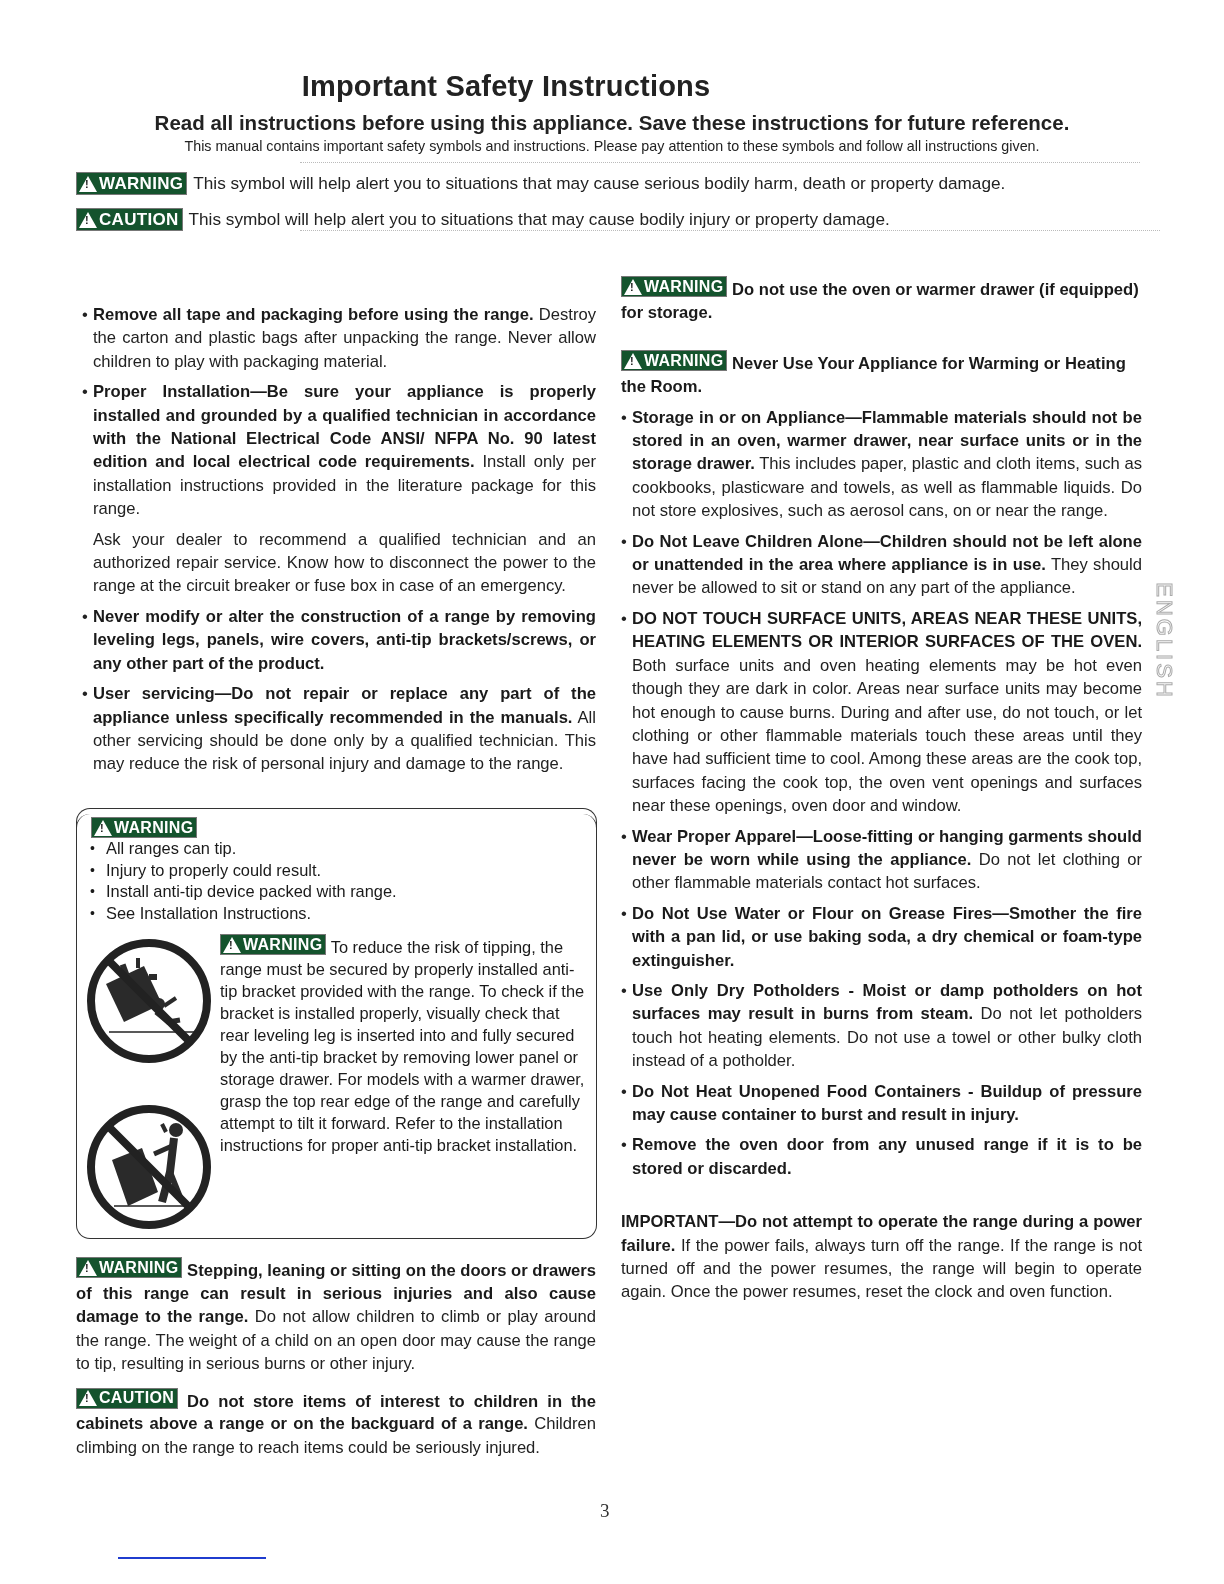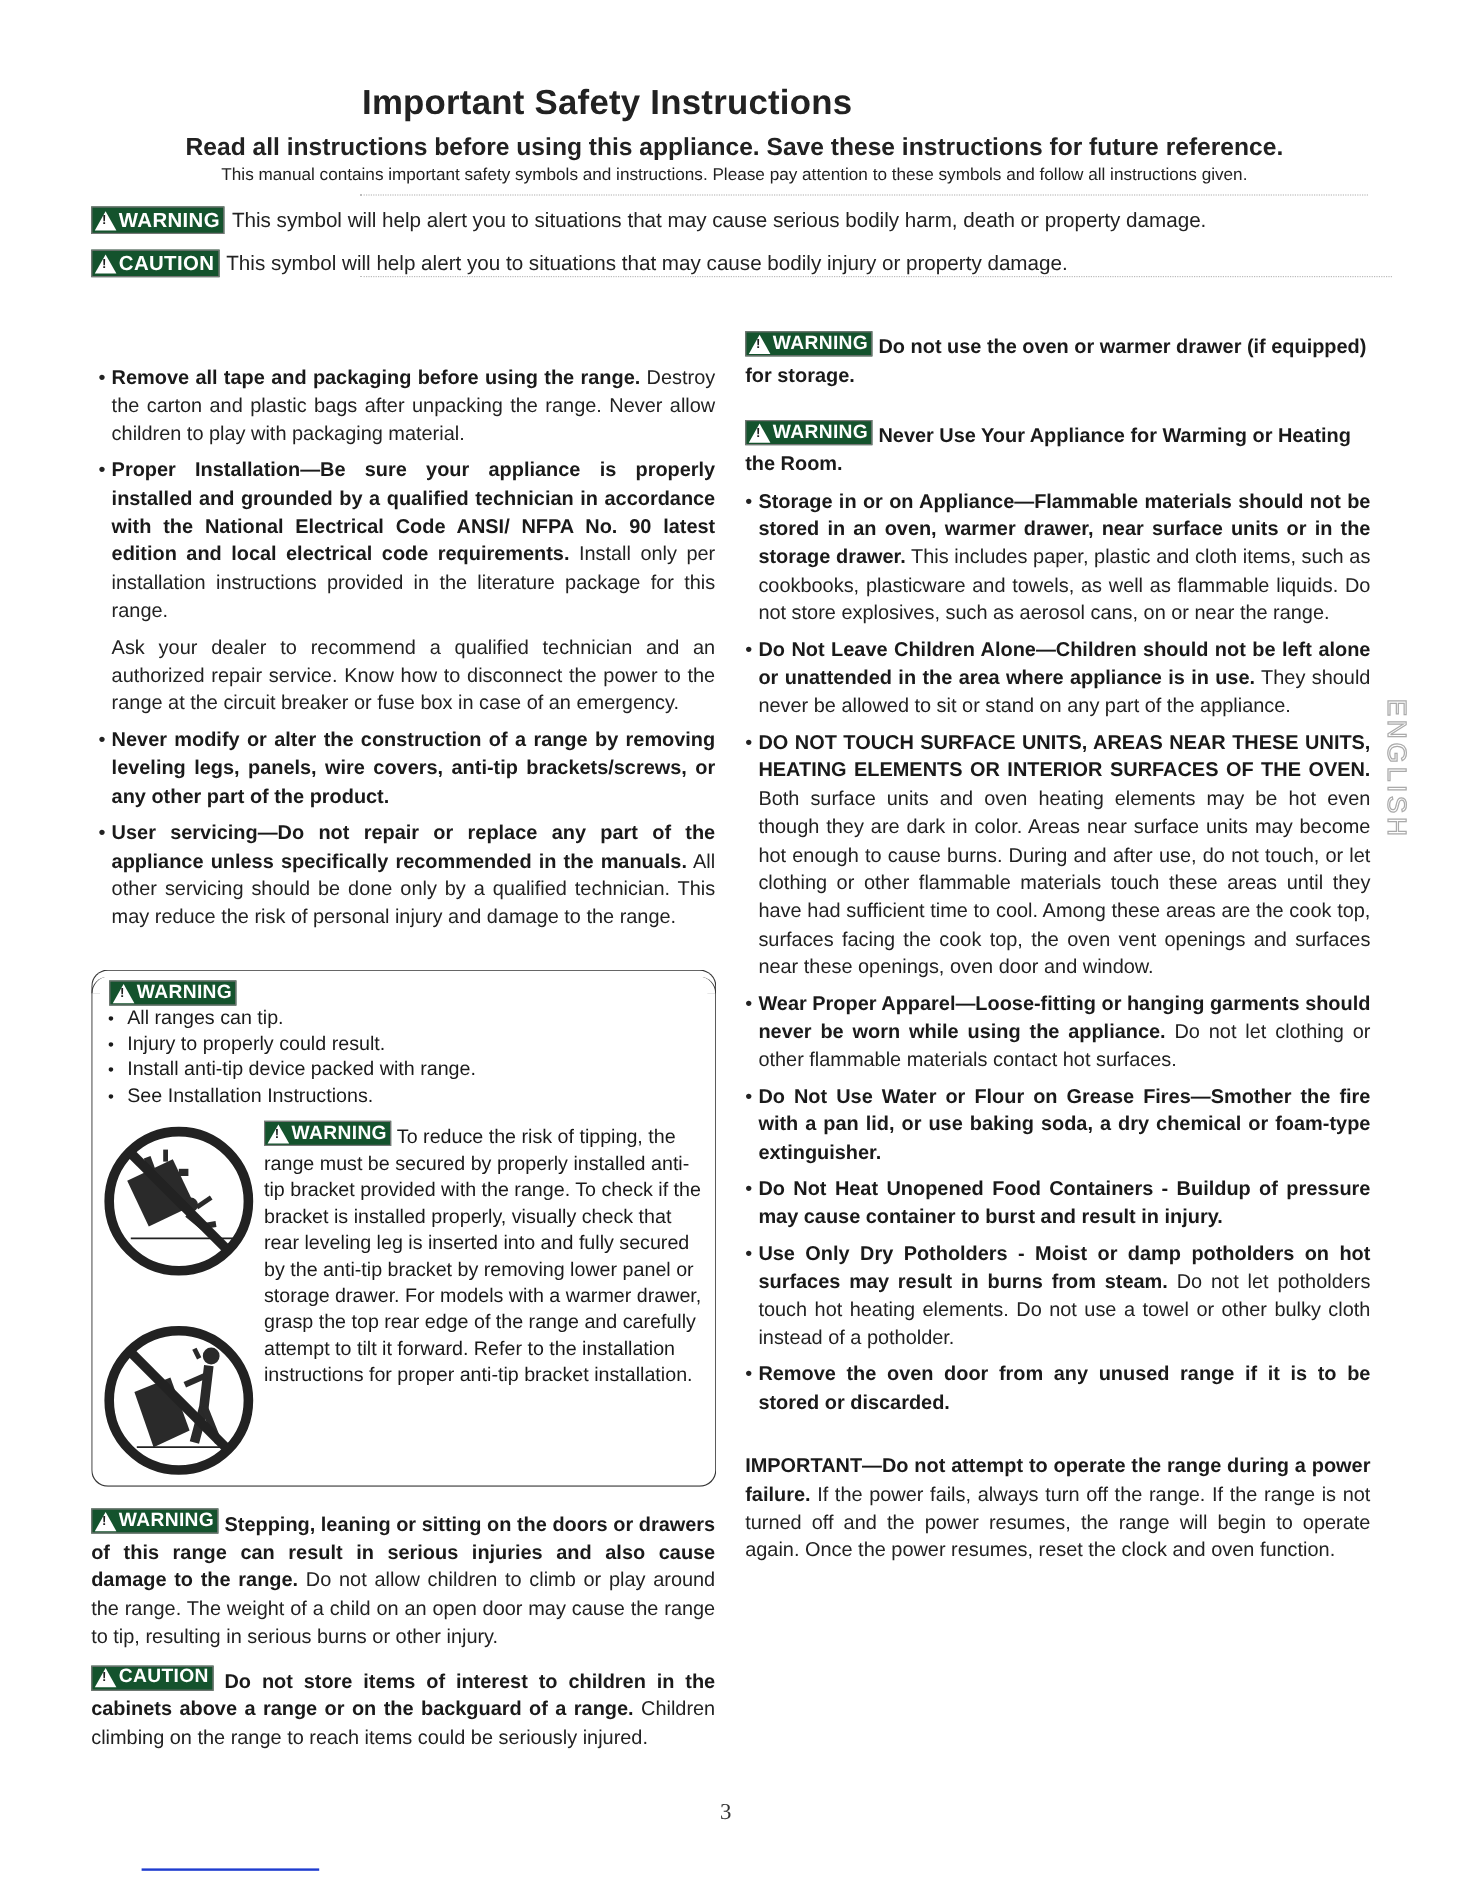--- a/index.html
+++ b/index.html
@@ -156,22 +156,22 @@
         <span class="tri"></span>
         <span>WARNING</span>
       </span>
     <b>Never Use Your Appliance for Warming or Heating the Room.</b>
   </div>
   <div class="item"><b>Storage in or on Appliance—Flammable materials should not be stored in an oven, warmer drawer, near surface units or in the storage drawer.</b><span> This includes paper, plastic and cloth items, such as cookbooks, plasticware and towels, as well as flammable liquids. Do not store explosives, such as aerosol cans, on or near the range.</span></div>
   <div class="item"><b>Do Not Leave Children Alone—Children should not be left alone or unattended in the area where appliance is in use.</b><span> They should never be allowed to sit or stand on any part of the appliance.</span></div>
   <div class="item"><b>DO NOT TOUCH SURFACE UNITS, AREAS NEAR THESE UNITS, HEATING ELEMENTS OR INTERIOR SURFACES OF THE OVEN.</b><span> Both surface units and oven heating elements may be hot even though they are dark in color. Areas near surface units may become hot enough to cause burns. During and after use, do not touch, or let clothing or other flammable materials touch these areas until they have had sufficient time to cool. Among these areas are the cook top, surfaces facing the cook top, the oven vent openings and surfaces near these openings, oven door and window.</span></div>
   <div class="item"><b>Wear Proper Apparel—Loose-fitting or hanging garments should never be worn while using the appliance.</b><span> Do not let clothing or other flammable materials contact hot surfaces.</span></div>
   <div class="item"><b>Do Not Use Water or Flour on Grease Fires—Smother the fire with a pan lid, or use baking soda, a dry chemical or foam-type extinguisher.</b></div>
+  <div class="item"><b>Use Only Dry Potholders - Moist or damp potholders on hot surfaces may result in burns from steam.</b><span> Do not let potholders touch hot heating elements. Do not use a towel or other bulky cloth instead of a potholder.</span></div>
   <div class="item"><b>Do Not Heat Unopened Food Containers - Buildup of pressure may cause container to burst and result in injury.</b></div>
-  <div class="item"><b>Use Only Dry Potholders - Moist or damp potholders on hot surfaces may result in burns from steam.</b><span> Do not let potholders touch hot heating elements. Do not use a towel or other bulky cloth instead of a potholder.</span></div>
   <div class="item" style="margin-bottom:30px;"><b>Remove the oven door from any unused range if it is to be stored or discarded.</b></div>
   <div class="block"><b>IMPORTANT—Do not attempt to operate the range during a power failure.</b><span> If the power fails, always turn off the range. If the range is not turned off and the power resumes, the range will begin to operate again. Once the power resumes, reset the clock and oven function.</span></div>
 </div>
 
 <div class="side-tab">
   <span>ENGLISH</span>
 </div>
 
 <div class="page-num">3</div>
 <div class="blue-line"></div>

